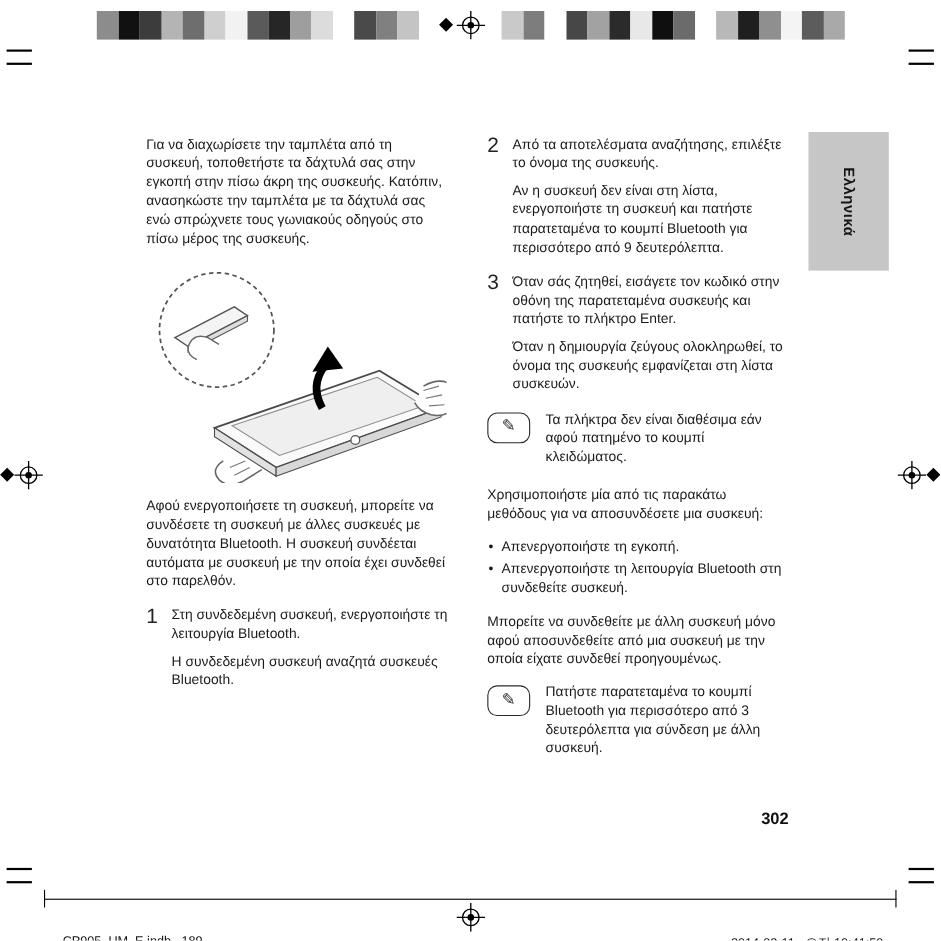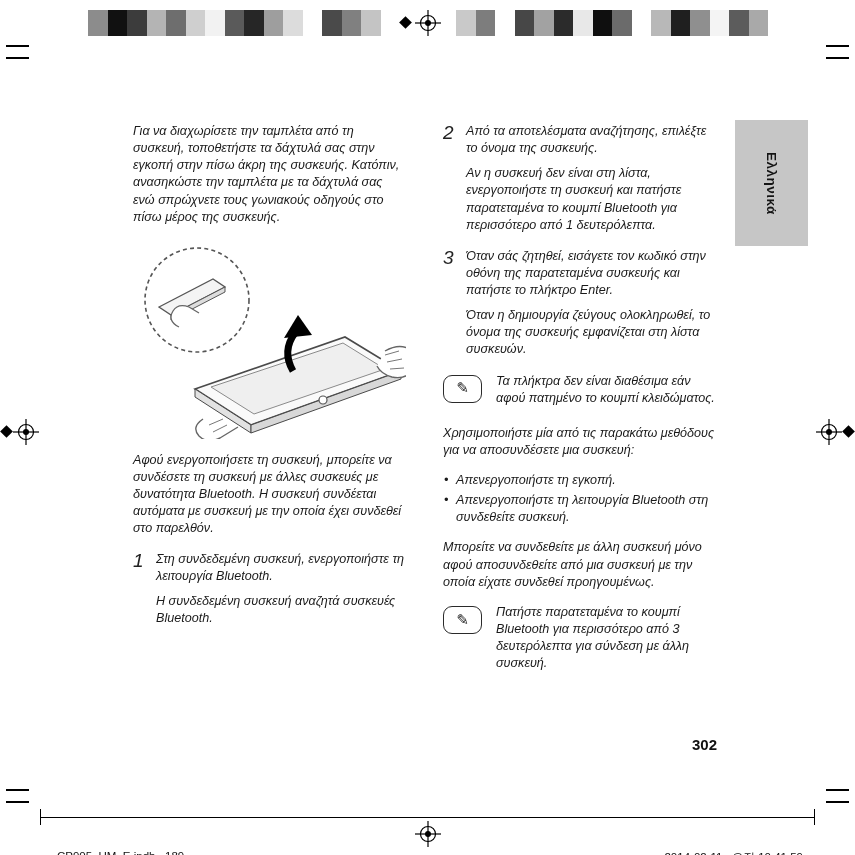--- a/index.html
+++ b/index.html
@@ -25,21 +25,21 @@
   .slug-left{left:57px;}
   .slug-right{right:52px;}
   
   .side-tab{
     position:absolute;left:735px;top:120px;width:73px;height:126px;
     background:#c6c6c6;display:flex;align-items:center;justify-content:center;
     writing-mode:vertical-rl;font-weight:bold;font-size:13.5px;color:#141414;
     letter-spacing:0.5px;
   }
   
-  .col{position:absolute;width:274px;font-size:12.6px;line-height:1.36;color:#1a1a1a;font-style:italic;}
+  .col{position:absolute;width:274px;font-size:12.6px;line-height:1.36;color:#1a1a1a;}
   .col-left{left:133px;top:123px;}
   .col-right{left:443px;top:123px;}
   .col p{margin:0 0 13px 0;}
   h2.section{font-size:18.5px;font-weight:bold;margin:26px 0 12px 0;letter-spacing:-0.2px;color:#111;}
   .col-right h2.section{margin-top:6px;font-size:17.5px;}
   
   .step{display:flex;margin:0 0 8px 0;}
   .step-num{flex:none;width:23px;font-size:19px;line-height:1.05;font-weight:400;color:#222;}
   .step-body{flex:1;}
   .step-sub{margin:0 0 14px 23px;}
@@ -185,21 +185,21 @@
     <div class="step-body">Στη συνδεδεμένη συσκευή, ενεργοποιήστε τη λειτουργία Bluetooth.</div>
   </div>
   <div class="step-sub">Η συνδεδεμένη συσκευή αναζητά συσκευές Bluetooth.</div>
 </div>
 
 <div class="col col-right">
   <div class="step">
     <div class="step-num">2</div>
     <div class="step-body">Από τα αποτελέσματα αναζήτησης, επιλέξτε το όνομα της συσκευής.</div>
   </div>
-  <div class="step-sub">Αν η συσκευή δεν είναι στη λίστα, ενεργοποιήστε τη συσκευή και πατήστε παρατεταμένα το κουμπί Bluetooth για περισσότερο από 1 δευτερόλεπτα.</div>
+  <div class="step-sub">Αν η συσκευή δεν είναι στη λίστα, ενεργοποιήστε τη συσκευή και πατήστε παρατεταμένα το κουμπί Bluetooth για περισσότερο από 9 δευτερόλεπτα.</div>
 
   <div class="step">
     <div class="step-num">3</div>
     <div class="step-body">Όταν σάς ζητηθεί, εισάγετε τον κωδικό στην οθόνη της παρατεταμένα συσκευής και πατήστε το πλήκτρο Enter.</div>
   </div>
   <div class="step-sub">Όταν η δημιουργία ζεύγους ολοκληρωθεί, το όνομα της συσκευής εμφανίζεται στη λίστα συσκευών.</div>
 
   <div class="note">
     <div class="note-icon">✎</div>
     <div class="note-text">Τα πλήκτρα δεν είναι διαθέσιμα εάν αφού πατημένο το κουμπί κλειδώματος.</div>

